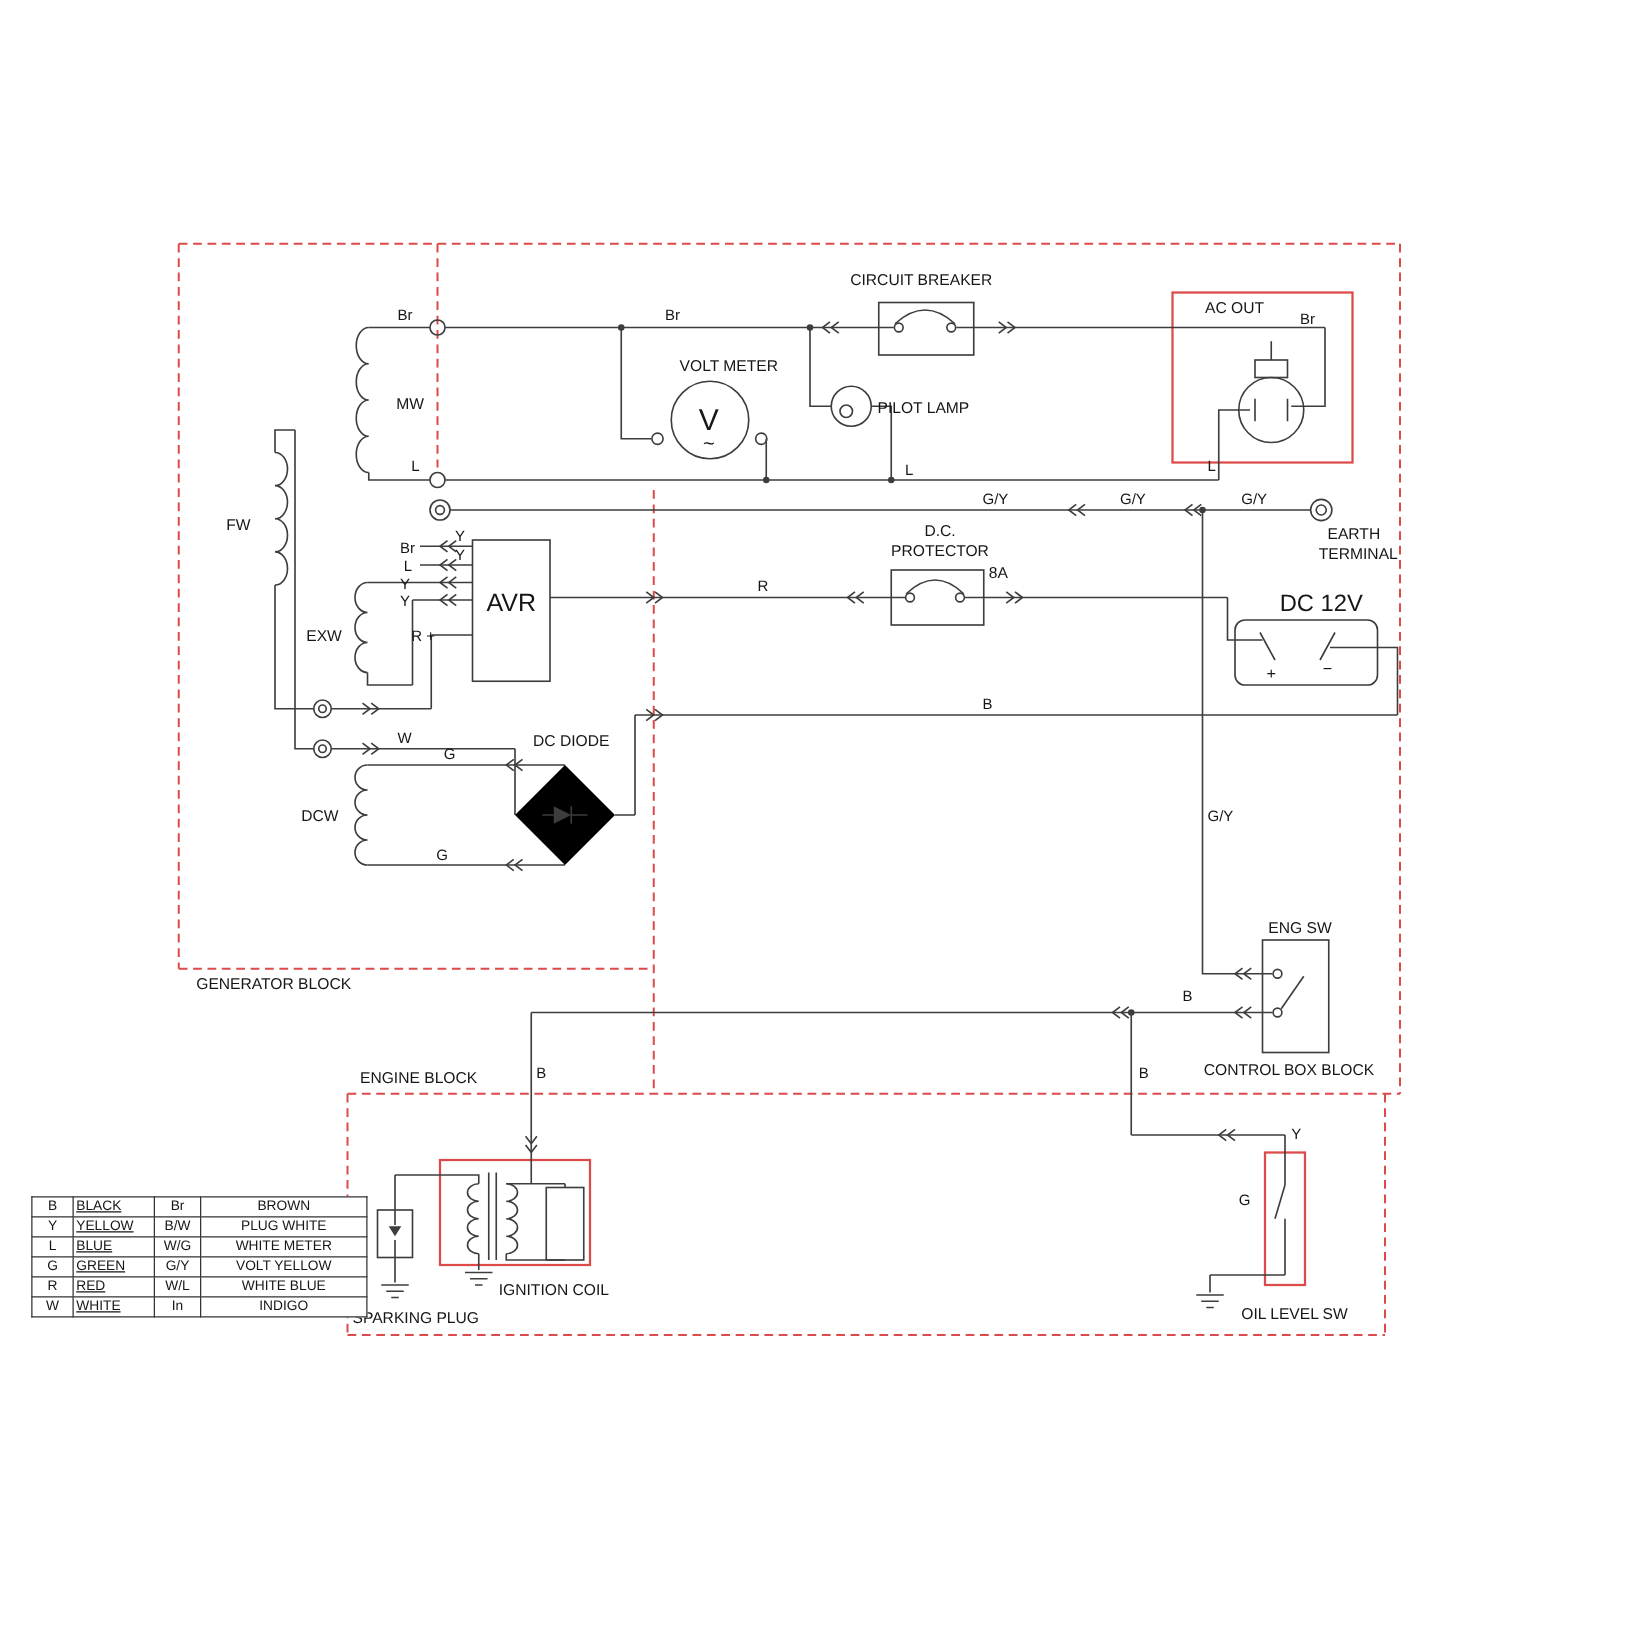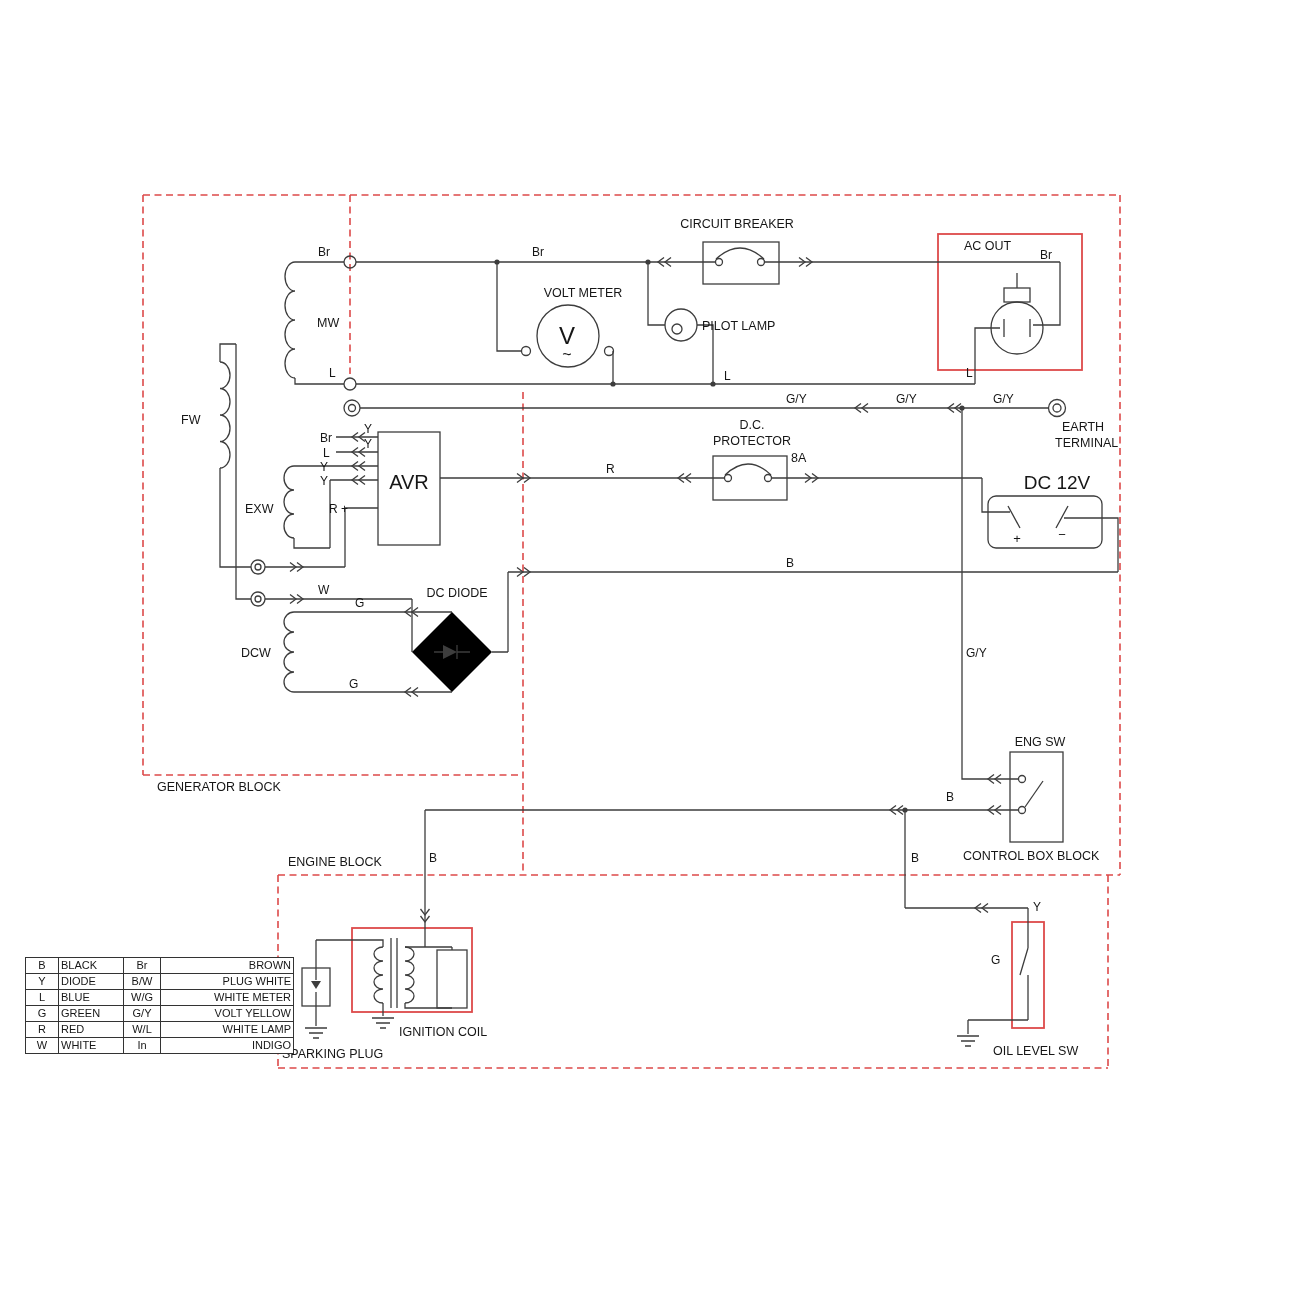--- a/index.html
+++ b/index.html
@@ -23,23 +23,23 @@
   .big20{font-size:20px;}
   .big19{font-size:19px;}
   .big24{font-size:24px;}
   .f16{font-size:16px;}
   .f13{font-size:13px;}
   
   .legend{position:absolute;left:25px;top:957px;border-collapse:collapse;background:#fff;}
   .legend td{border:1px solid #333;font-size:11px;height:15px;line-height:15px;
              padding:0 2px;white-space:nowrap;color:#161616;}
   .legend td.c0{width:28px;text-align:center;}
-  .legend td.c1{width:60px;text-align:left;}
+  .legend td.c1{width:60px;text-align:left;text-decoration:underline;}
   .legend td.c2{width:32px;text-align:center;}
-  .legend td.c3{width:128px;text-align:right;}
+  .legend td.c3{width:128px;text-align:center;}
 </style>
 </head>
 <body>
 
 <div class="stage">
 
 <svg width="1308" height="1308" viewBox="0 0 1308 1308">
 
   <defs>
     <g id="chevL">
@@ -299,41 +299,41 @@
 <table class="legend">
   <tbody id="legend-body">
         <tr>
           <td class="c0">B</td>
           <td class="c1">BLACK</td>
           <td class="c2">Br</td>
           <td class="c3">BROWN</td>
         </tr>
         <tr>
           <td class="c0">Y</td>
-          <td class="c1">DIODE</td>
+          <td class="c1">YELLOW</td>
           <td class="c2">B/W</td>
           <td class="c3">PLUG WHITE</td>
         </tr>
         <tr>
           <td class="c0">L</td>
           <td class="c1">BLUE</td>
           <td class="c2">W/G</td>
           <td class="c3">WHITE METER</td>
         </tr>
         <tr>
           <td class="c0">G</td>
           <td class="c1">GREEN</td>
           <td class="c2">G/Y</td>
           <td class="c3">VOLT YELLOW</td>
         </tr>
         <tr>
           <td class="c0">R</td>
           <td class="c1">RED</td>
           <td class="c2">W/L</td>
-          <td class="c3">WHITE LAMP</td>
+          <td class="c3">WHITE BLUE</td>
         </tr>
         <tr>
           <td class="c0">W</td>
           <td class="c1">WHITE</td>
           <td class="c2">In</td>
           <td class="c3">INDIGO</td>
         </tr>
       </tbody>
 </table>
 

